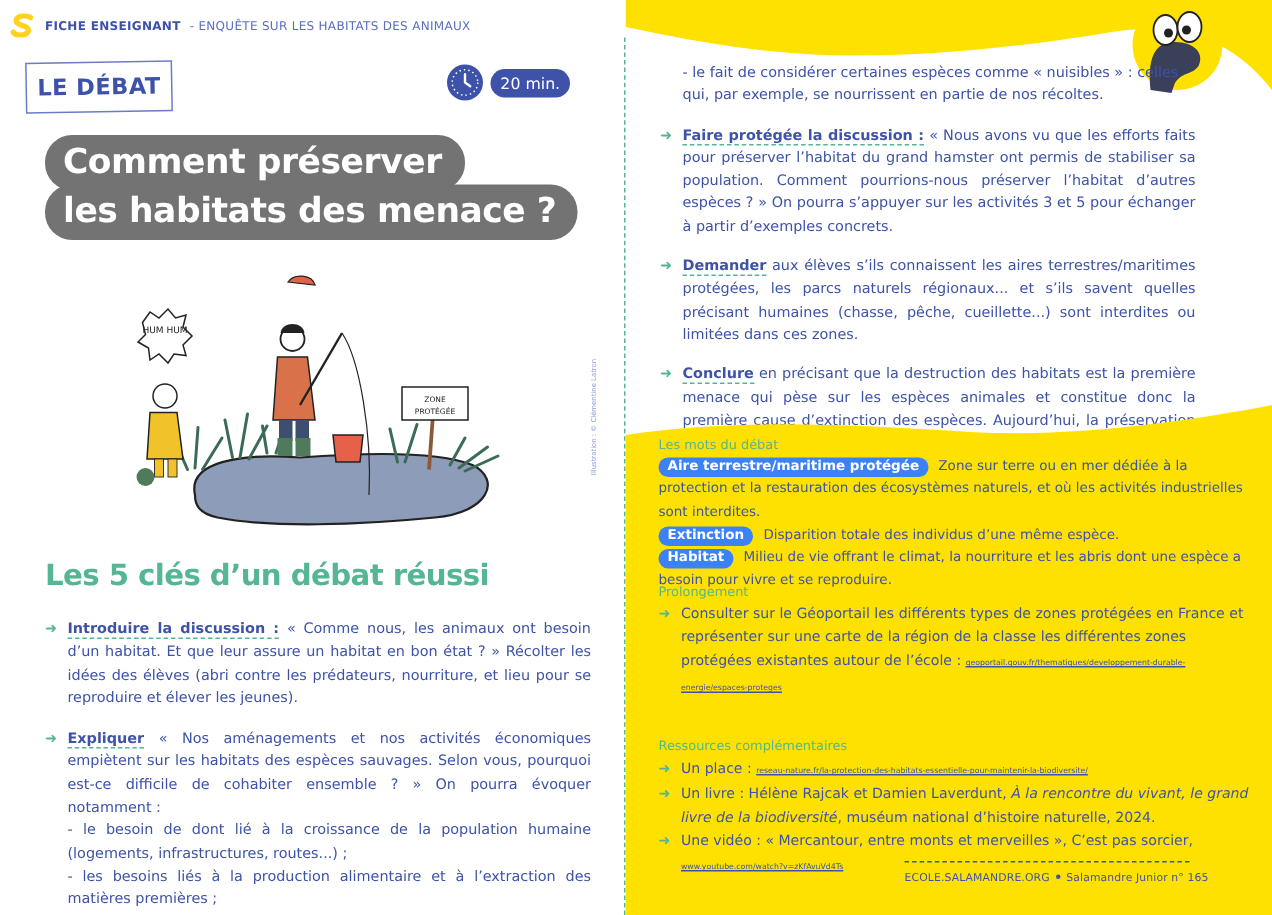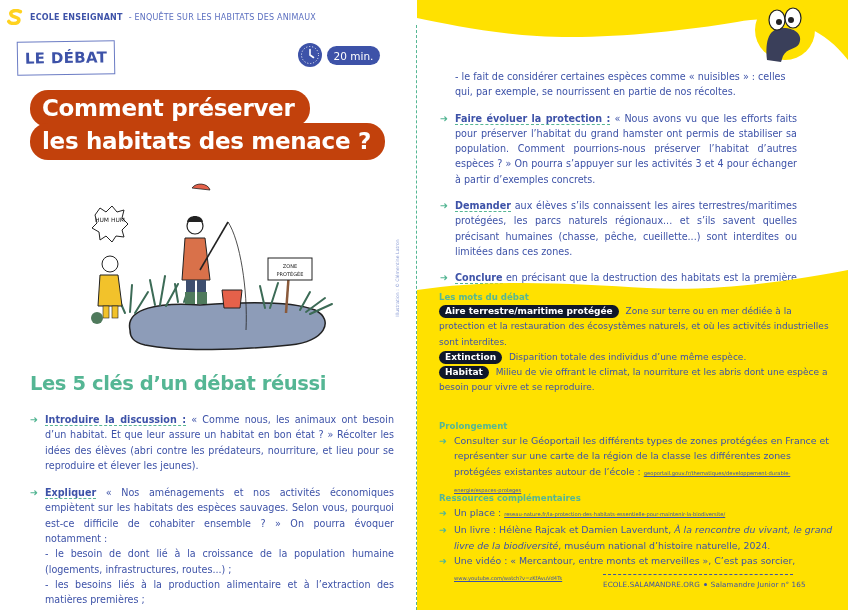--- a/index.html
+++ b/index.html
@@ -16,21 +16,21 @@
   .header-strong { font-weight: bold; color: #3d52a8; }
   .header-sub { color: #5b6fc0; }
 
   .stamp { position: absolute; left: 17px; top: 41px; width: 98px; height: 34px; border: 1.5px solid #6b7cc4; transform: rotate(-1deg); display: flex; align-items: center; justify-content: center; font-weight: bold; font-size: 15px; color: #3d52a8; letter-spacing: 0.3px; background: #fff; }
 
   .clock { position: absolute; left: 298px; top: 43px; width: 24px; height: 24px; border-radius: 50%; background: #3d52a8; }
   .clock svg { width: 24px; height: 24px; }
   .duration { position: absolute; left: 327px; top: 46px; width: 53px; height: 19px; border-radius: 10px; background: #3d52a8; color: #fff; font-size: 10.5px; font-weight: normal; display: flex; align-items: center; justify-content: center; }
 
   .title-wrap { position: absolute; left: 30px; top: 90px; }
-  .title-line { display: inline-block; background: #c2410c; color: #fff; font-weight: bold; font-size: 23px; line-height: 31px; padding: 3px 16px 3px 12px; border-radius: 18px; white-space: nowrap; letter-spacing: -0.3px; }
+  .title-line { display: inline-block; background: #737373; color: #fff; font-weight: bold; font-size: 23px; line-height: 31px; padding: 3px 16px 3px 12px; border-radius: 18px; white-space: nowrap; letter-spacing: -0.3px; }
   .title-line.l2 { margin-top: -4px; padding-right: 14px; }
 
   .illustration { position: absolute; left: 70px; top: 180px; width: 280px; height: 175px; }
 
   .credit { position: absolute; left: 392px; top: 230px; width: 10px; height: 95px; }
   .credit span { position: absolute; left: 50%; top: 50%; transform: translate(-50%, -50%) rotate(-90deg); font-size: 4.6px; color: #8a9bd4; white-space: nowrap; }
 
   .section-title { position: absolute; left: 30px; top: 372px; font-weight: bold; font-size: 19.5px; color: #55b694; letter-spacing: -0.4px; }
 
   .bullets-left { position: absolute; left: 30px; top: 412px; width: 364px; }
@@ -41,51 +41,51 @@
   
   .divider { position: absolute; left: 416px; top: 25px; height: 585px; border-left: 1.5px dashed #55b694; }
 
   
   .right { position: absolute; left: 417px; top: 0; width: 431px; height: 610px; }
   .right-top-wave { position: absolute; left: 0; top: 0; width: 431px; height: 60px; }
   .mascot { position: absolute; left: 330px; top: 0; width: 70px; height: 62px; }
 
   .bullets-right { position: absolute; left: 23px; top: 41px; width: 357px; }
   .bullets-right .bullet { margin-bottom: 11px; }
-  .cont { padding-left: 15px; font-size: 9.6px; line-height: 15.3px; color: #3d52a8; margin-bottom: 11px; margin-top: 28px; }
+  .cont { padding-left: 15px; font-size: 9.6px; line-height: 15.3px; color: #3d52a8; margin-bottom: 11px; }
 
   .yellow-band { position: absolute; left: 0; top: 270px; width: 431px; height: 340px; }
 
   .box { position: absolute; left: 22px; top: 292px; width: 395px; }
-  .box-h { font-weight: bold; font-size: 8.6px; color: #55b694; margin-bottom: 2px; }
+  .box-h { font-weight: normal; font-size: 8.6px; color: #55b694; margin-bottom: 2px; }
   .def-line { font-size: 9px; line-height: 15.3px; color: #3d52a8; }
-  .pill { display: inline-block; background: #0f172a; color: #fff; font-weight: bold; font-size: 9px; line-height: 13px; padding: 0 6px; border-radius: 8px; margin-right: 4px; }
-
-  .prolong { position: absolute; left: 22px; top: 421px; width: 395px; }
+  .pill { display: inline-block; background: #3b82f6; color: #fff; font-weight: bold; font-size: 9px; line-height: 13px; padding: 0 6px; border-radius: 8px; margin-right: 4px; }
+
+  .prolong { position: absolute; left: 22px; top: 390px; width: 395px; }
   .resources { position: absolute; left: 22px; top: 493px; width: 395px; }
   .y-bullet { position: relative; padding-left: 15px; font-size: 9.4px; line-height: 15.4px; color: #3d52a8; }
   .y-bullet .arrow { position: absolute; left: 0; top: 0; color: #55b694; font-weight: bold; }
   .link-small { font-size: 5.2px; color: #3d52a8; text-decoration: underline; }
   .italic { font-style: italic; }
 
   .footer { position: absolute; left: 186px; top: 574px; width: 190px; border-top: 1.2px dashed #3d52a8; padding-top: 5px; font-size: 7.2px; color: #3d52a8; letter-spacing: 0.1px; white-space: nowrap; }
   .footer .dot { display: inline-block; width: 3px; height: 3px; border-radius: 50%; background: #3d52a8; margin: 0 4px 1px; }
 </style>
 </head>
 <body>
 
 <div class="page">
 
   <div class="left">
 
     <div class="header-line">
       <svg class="logo" viewBox="0 0 20 18">
         <path d="M16 3 C10 0 3 3 6 7 C9 10 16 9 14 14 C12 17 5 17 3 14" fill="none" stroke="#ffd21f" stroke-width="4" stroke-linecap="round"></path>
       </svg>
-      <span class="header-strong">ECOLE ENSEIGNANT</span>
+      <span class="header-strong">FICHE ENSEIGNANT</span>
       <span class="header-sub">- ENQUÊTE SUR LES HABITATS DES ANIMAUX</span>
     </div>
 
     <div class="stamp">LE DÉBAT</div>
 
     <div class="clock">
       <svg viewBox="0 0 24 24">
         <circle cx="12" cy="12" r="8.5" fill="none" stroke="#fff" stroke-width="1" stroke-dasharray="1 2"></circle>
         <path d="M12 6.5 V12 L15.5 14.5" stroke="#fff" stroke-width="1.6" fill="none" stroke-linecap="round"></path>
       </svg>
@@ -182,21 +182,21 @@
       <ellipse cx="46" cy="18" rx="8" ry="10" fill="#fff" stroke="#222" stroke-width="1.2"></ellipse>
       <circle cx="32" cy="22" r="3" fill="#222"></circle>
       <circle cx="44" cy="20" r="3" fill="#222"></circle>
     </svg>
 
     <div class="bullets-right">
       <div class="cont">- le fait de considérer certaines espèces comme « nuisibles » : celles qui, par exemple, se nourrissent en partie de nos récoltes.</div>
 
       <div class="bullet">
         <span class="arrow">➜</span>
-        <span class="kw">Faire évoluer la protection :</span><span> « Nous avons vu que les efforts faits pour préserver l’habitat du grand hamster ont permis de stabiliser sa population. Comment pourrions-nous préserver l’habitat d’autres espèces ? » On pourra s’appuyer sur les activités 3 et 4 pour échanger à partir d’exemples concrets.</span>
+        <span class="kw">Faire protégée la discussion :</span><span> « Nous avons vu que les efforts faits pour préserver l’habitat du grand hamster ont permis de stabiliser sa population. Comment pourrions-nous préserver l’habitat d’autres espèces ? » On pourra s’appuyer sur les activités 3 et 5 pour échanger à partir d’exemples concrets.</span>
       </div>
       <div class="bullet">
         <span class="arrow">➜</span>
         <span class="kw">Demander</span><span> aux élèves s’ils connaissent les aires terrestres/maritimes protégées, les parcs naturels régionaux... et s’ils savent quelles précisant humaines (chasse, pêche, cueillette...) sont interdites ou limitées dans ces zones.</span>
       </div>
       <div class="bullet">
         <span class="arrow">➜</span>
         <span class="kw">Conclure</span><span> en précisant que la destruction des habitats est la première menace qui pèse sur les espèces animales et constitue donc la première cause d’extinction des espèces. Aujourd’hui, la préservation et la restauration de ces habitats sont des priorités pour la défense de la biodiversité.</span>
       </div>
     </div>

